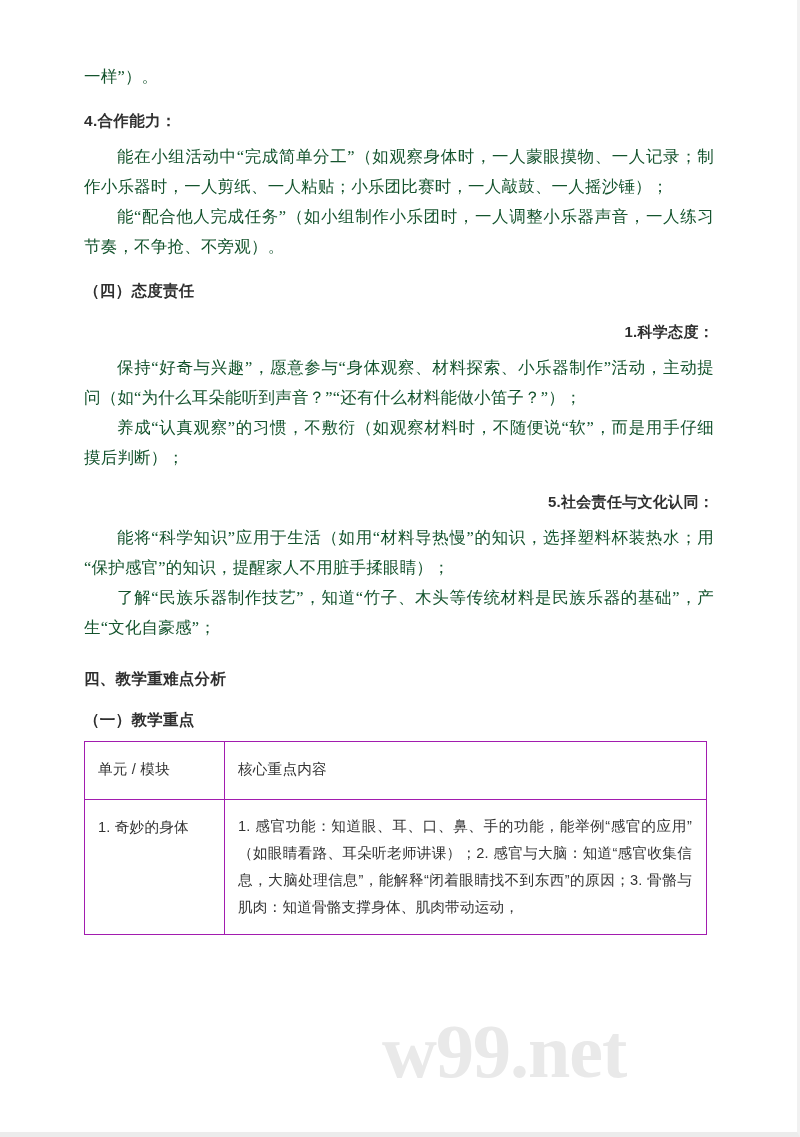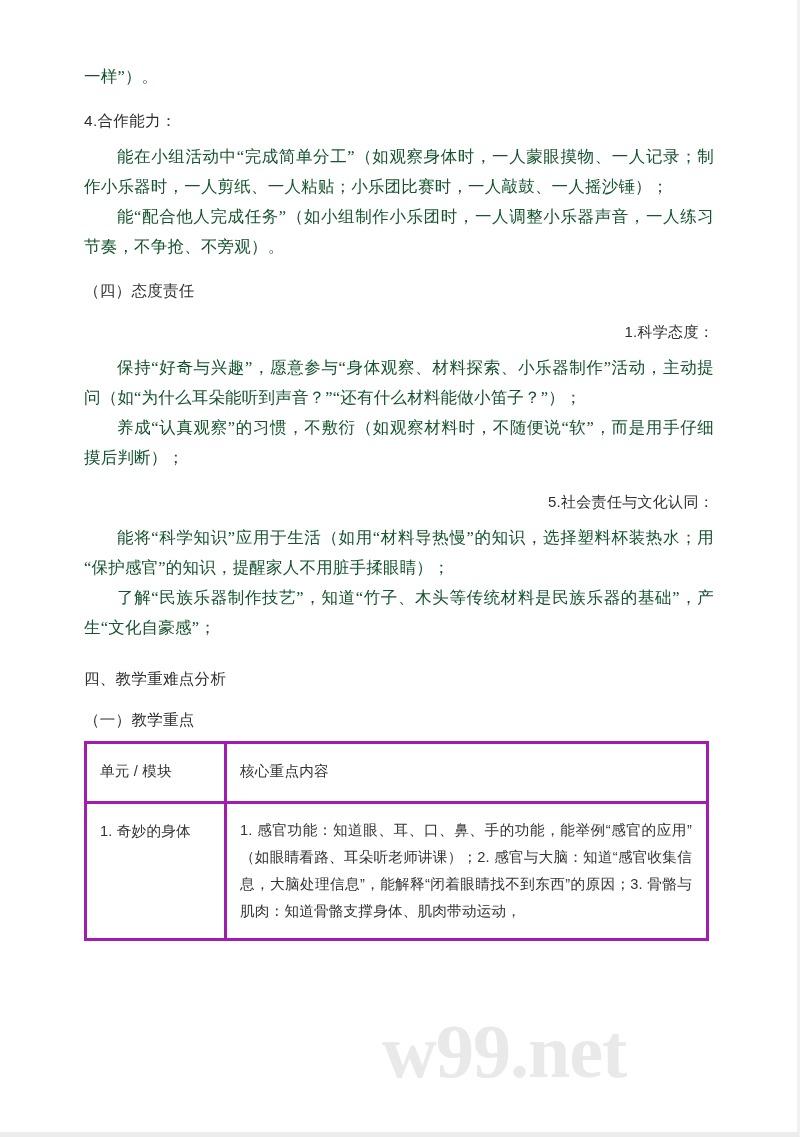--- a/index.html
+++ b/index.html
@@ -69,21 +69,21 @@
   .para.indent {
     text-indent: 2em;
   }
   .gap-sm { height: 9px; }
   .gap-md { height: 17px; }
   .gap-lg { height: 24px; }
 
   
   .heading {
     font-family: "Liberation Sans", "DejaVu Sans", sans-serif;
-    font-weight: 400;
+    font-weight: 700;
     font-size: 15.5px;
     line-height: 24px;
     color: #2f2f2f;
     margin: 0;
     letter-spacing: 0.3px;
   }
   .heading.sub {
     font-size: 15px;
     text-align: right;
   }
@@ -93,21 +93,21 @@
     border-collapse: collapse;
     width: 622px;
     table-layout: fixed;
     margin: 0;
     font-family: "Liberation Sans", "DejaVu Sans", sans-serif;
   }
   #focus-table col.c1 { width: 140px; }
   #focus-table col.c2 { width: 482px; }
   #focus-table th,
   #focus-table td {
-    border: 3px solid #a21caf;
+    border: 1px solid #a21caf;
     padding: 13px 14px 13px 13px;
     vertical-align: top;
     text-align: left;
     font-weight: 400;
     font-size: 14.6px;
     line-height: 27px;
     color: #333333;
     letter-spacing: 0.2px;
   }
   #focus-table th {

